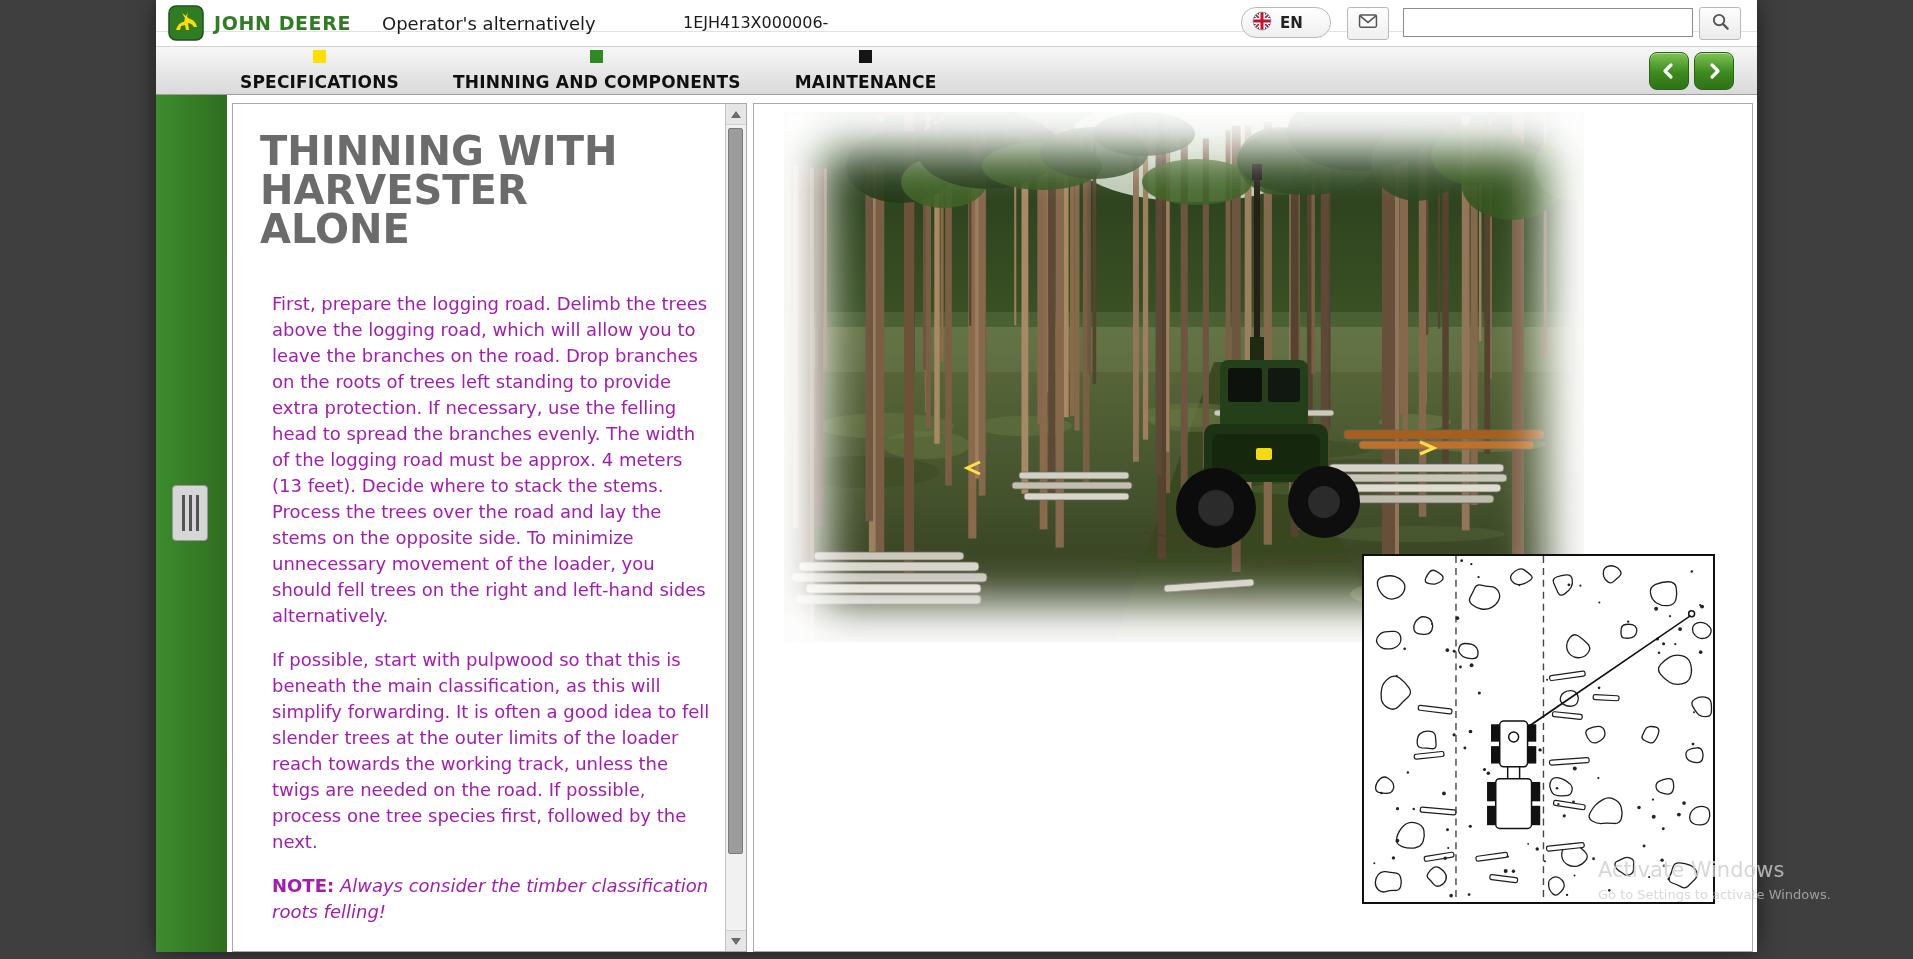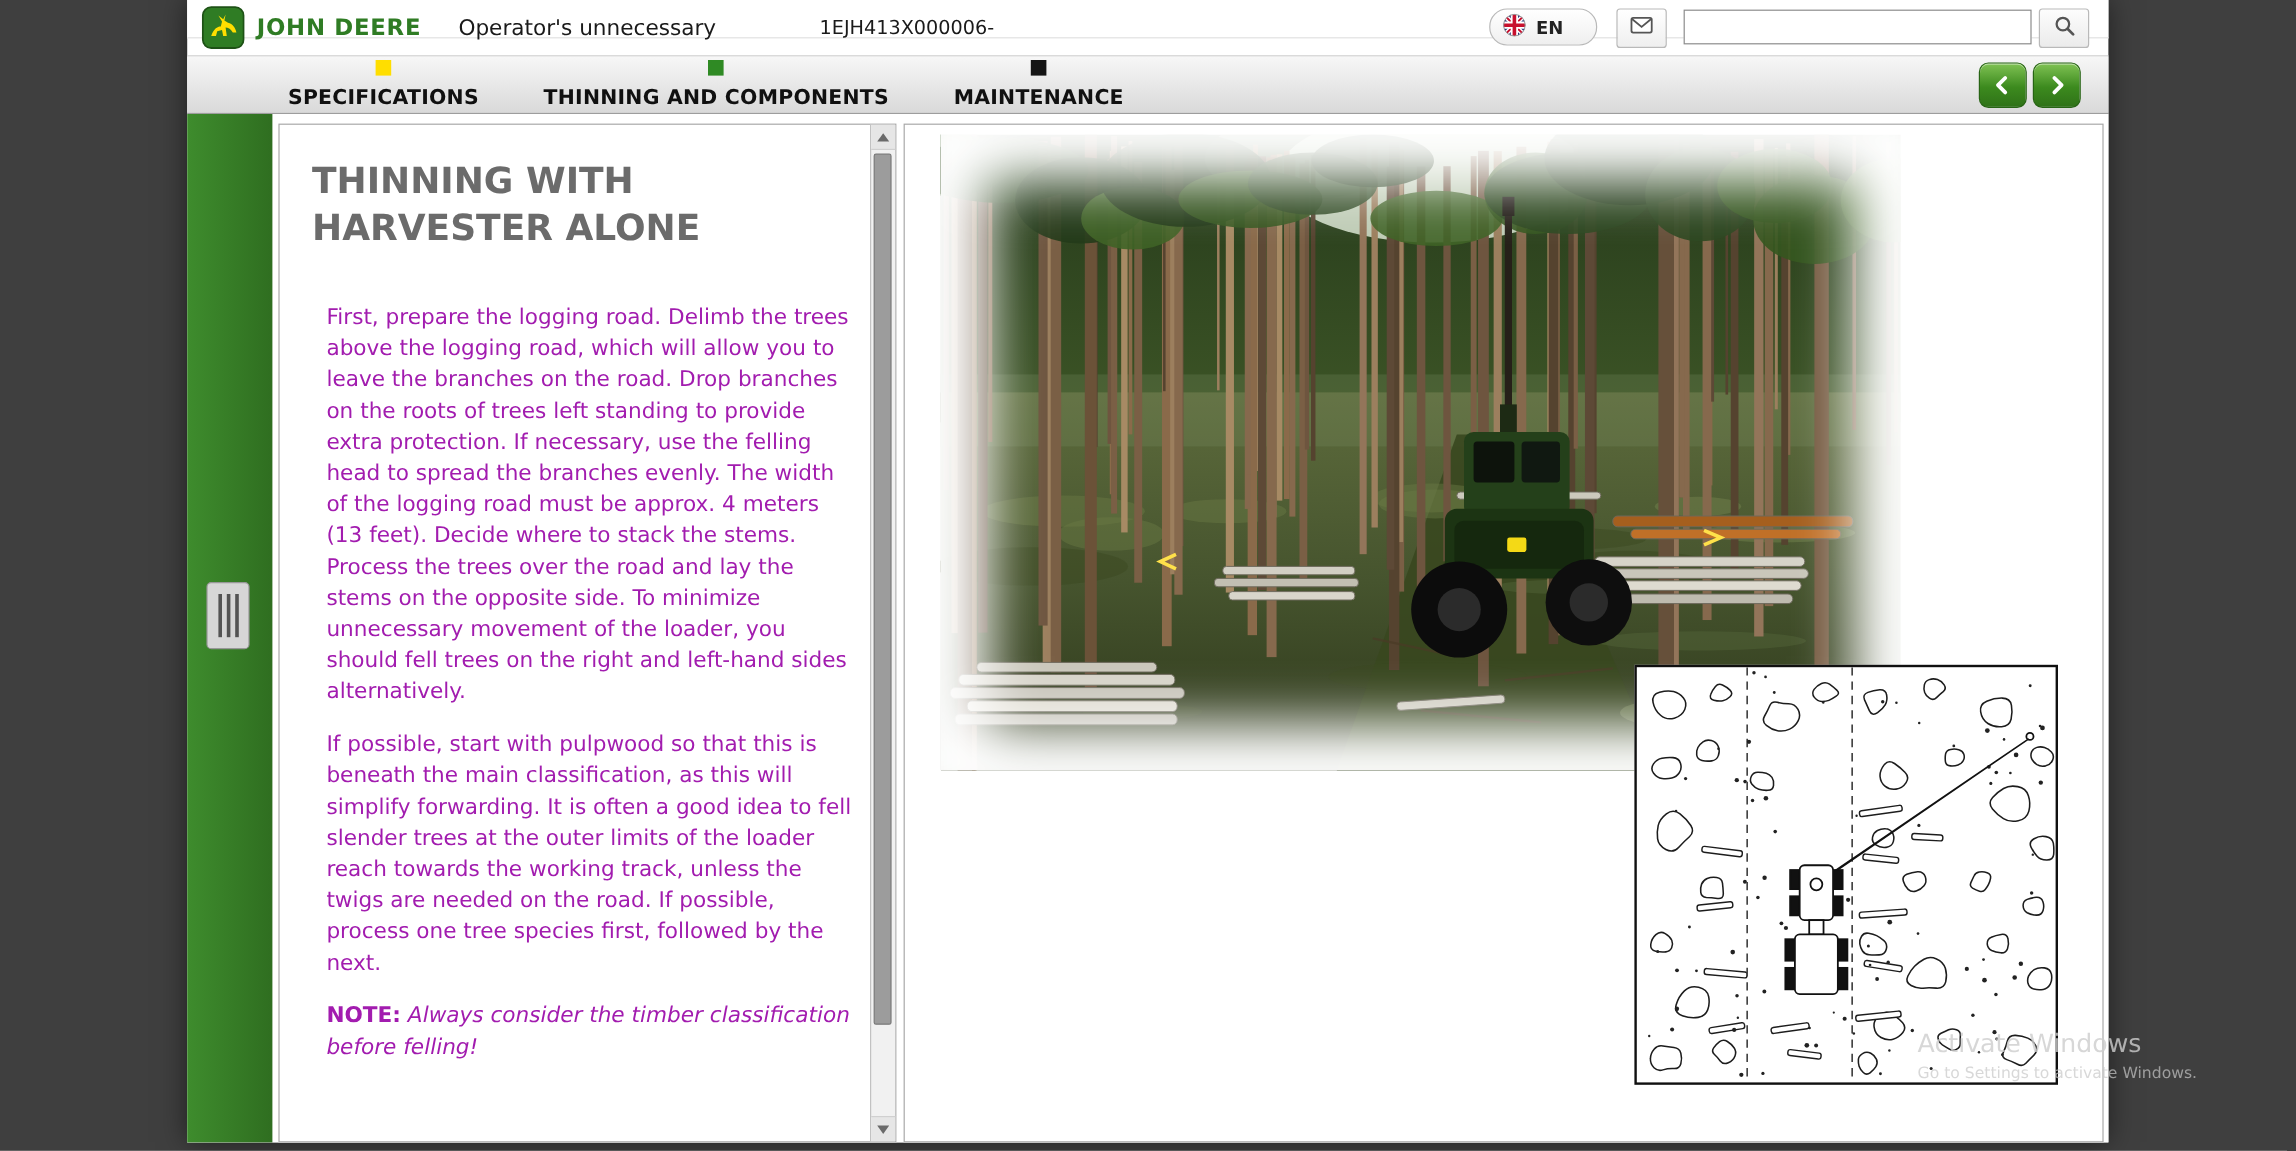--- a/index.html
+++ b/index.html
@@ -52,21 +52,21 @@
                background:linear-gradient(90deg,#3e8c2d,#2f6e20);}
   .splitter{position:absolute;left:16px;top:390px;width:36px;height:56px;background:#d6d6d6;
             border:1px solid #979797;border-radius:4px;display:flex;align-items:center;
             justify-content:center;gap:4px;cursor:col-resize;box-sizing:border-box;}
   .splitter i{display:block;width:3px;height:36px;background:#535353;}
   
   .text-panel{position:absolute;left:76px;top:8px;width:515px;height:849px;border:1px solid #a9a9a9;
               background:#fff;box-sizing:border-box;}
   .text-inner{position:absolute;left:0;top:0;right:21px;bottom:0;overflow:hidden;
               padding:28px 14px 0 27px;box-sizing:border-box;}
-  .article-title{margin:0 0 42px 0;width:385px;font-size:30px;line-height:39px;font-weight:bold;color:#6b6b6b;}
+  .article-title{margin:0 0 42px 0;width:385px;font-size:40px;line-height:39px;font-weight:bold;color:#6b6b6b;}
   .text-inner p{margin:0 0 18px 12px;font-size:18px;line-height:26px;color:#a21caf;}
   .note b{font-weight:bold;}
   .note i{font-style:italic;}
   
   .vscroll{position:absolute;right:0;top:0;width:21px;height:100%;background:#f1f1f1;
            border-left:1px solid #c2c2c2;box-sizing:border-box;}
   .sb-btn{position:absolute;left:0;width:100%;height:20px;background:#e6e6e6;display:flex;
           align-items:center;justify-content:center;cursor:pointer;}
   .sb-up{top:0;border-bottom:1px solid #d0d0d0;}
   .sb-down{bottom:0;border-top:1px solid #d0d0d0;}
@@ -95,21 +95,21 @@
 <div id="app">
 
   <div id="topbar">
     <span class="logo">
       <svg viewBox="0 0 36 36" width="36" height="36">
         <rect x="1" y="1" width="34" height="34" rx="7" fill="#2f7c24" stroke="#1e5216" stroke-width="1.5"></rect>
         <path d="M8,25 C10,19 13,17 16,17 L17,13 L14,8 L18,11 L20,7 L19,12 L22,14 C26,15 28,18 29,22 L26,22 C24,19 22,18 20,18 L21,25 L18,25 L17,20 L13,21 L12,25 Z" fill="#ffde00"></path>
       </svg>
     </span>
     <span class="brand">JOHN DEERE</span>
-    <span class="doc-title">Operator's unnecessary</span>
+    <span class="doc-title">Operator's alternatively</span>
     <span class="serial">1EJH413X000006-</span>
 
     <div class="lang-btn">
       <span>
         <svg viewBox="0 0 20 20" width="20" height="20">
           <defs>
               <clipPath id="fc">
                 <circle cx="10" cy="10" r="9"></circle>
               </clipPath>
             </defs>
@@ -181,21 +181,21 @@
       <i></i>
         <i></i>
         <i></i>
     </div>
 
     <div class="text-panel">
       <div class="text-inner">
         <h1 class="article-title">THINNING WITH HARVESTER ALONE</h1>
         <p>First, prepare the logging road. Delimb the trees above the logging road, which will allow you to leave the branches on the road. Drop branches on the roots of trees left standing to provide extra protection. If necessary, use the felling head to spread the branches evenly. The width of the logging road must be approx. 4 meters (13 feet). Decide where to stack the stems. Process the trees over the road and lay the stems on the opposite side. To minimize unnecessary movement of the loader, you should fell trees on the right and left-hand sides alternatively.</p>
         <p>If possible, start with pulpwood so that this is beneath the main classification, as this will simplify forwarding. It is often a good idea to fell slender trees at the outer limits of the loader reach towards the working track, unless the twigs are needed on the road. If possible, process one tree species first, followed by the next.</p>
-        <p class="note"><b>NOTE:</b>&nbsp;<i>Always consider the timber classification before felling!</i></p>
+        <p class="note"><b>NOTE:</b>&nbsp;<i>Always consider the timber classification roots felling!</i></p>
       </div>
       <div class="vscroll">
         <div class="sb-btn sb-up">
             <span class="tri-up"></span>
           </div>
         <div class="sb-thumb"></div>
         <div class="sb-btn sb-down">
             <span class="tri-down"></span>
           </div>
       </div>

